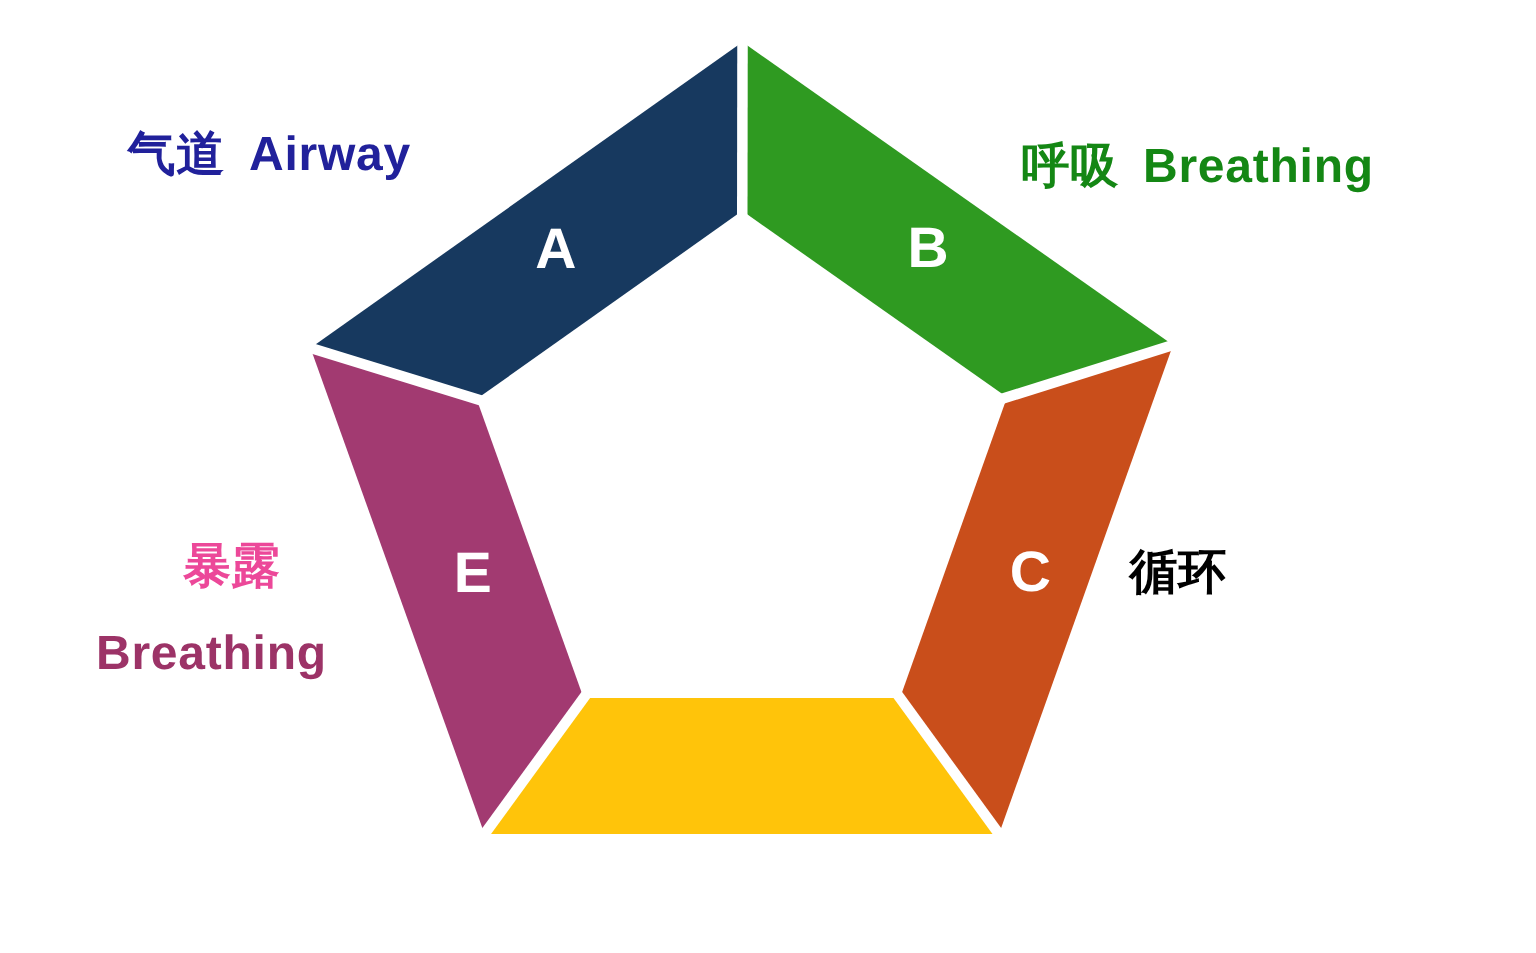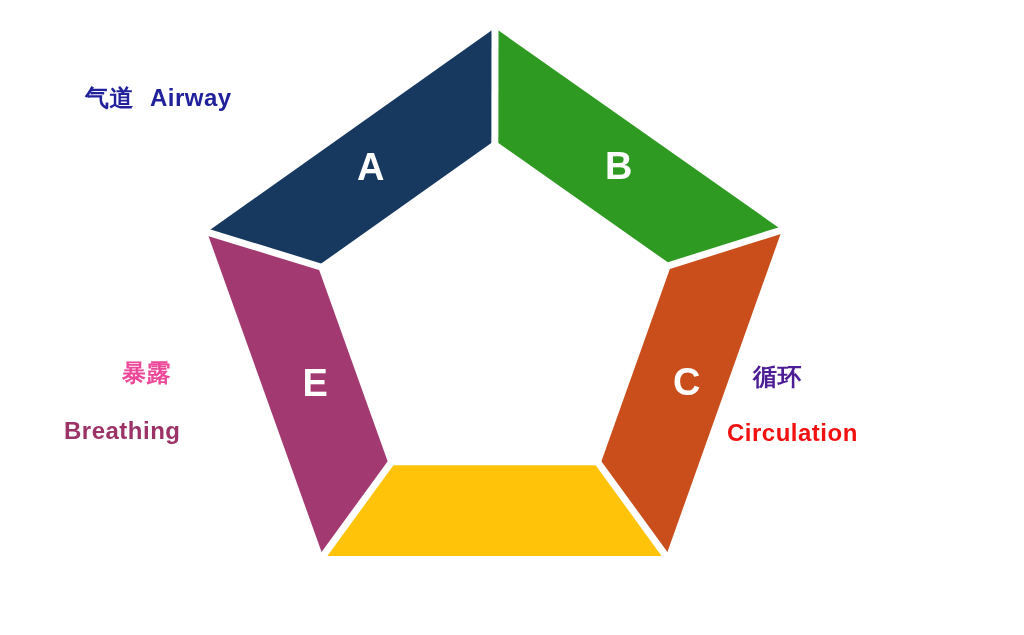--- a/index.html
+++ b/index.html
@@ -7,21 +7,21 @@
     position:relative;
     width:1024px;height:635px;
     background:#ffffff;
     overflow:hidden;
     font-family:"Liberation Sans","DejaVu Sans",sans-serif;
   }
   .stage svg{position:absolute;left:0;top:0;}
   .lbl{
     position:absolute;
     font-weight:bold;
-    font-size:24px;
+    font-size:32px;
     line-height:1.15;
     white-space:nowrap;
     letter-spacing:0.5px;
   }
   .lbl .zh{margin-right:16px;}
   .pos-airway{left:85px;top:84px;}
   .pos-breathing{left:681px;top:92px;}
   .pos-circulation-zh{left:753px;top:363px;}
   .pos-circulation-en{left:727px;top:419px;}
   .pos-exposure-zh{left:122px;top:359px;}
@@ -53,20 +53,22 @@
       <text x="370.64300000000003" y="166.652" class="seg-letter" fill="#FFFFFF">A</text>
       <text x="618.79925" y="165.84449999999998" class="seg-letter" fill="#FFFFFF">B</text>
       <text x="686.8405" y="382.0245" class="seg-letter" fill="#FFFFFF">C</text>
       <text x="315.198" y="382.832" class="seg-letter" fill="#FFFFFF">E</text>
     </svg>
 
   <div class="lbl pos-airway" style="color: rgb(33, 33, 155);">
     <span class="zh">气道</span><span>Airway</span>
   </div>
 
+  <div class="lbl pos-breathing" style="color: rgb(20, 135, 20);">
+    <span class="zh">呼吸</span><span>Breathing</span>
+  </div>
 
-  <div class="lbl pos-circulation-zh" style="color: #4c1d95;">循环</div>
-  <div class="lbl pos-circulation-en" style="color: rgb(241, 17, 17);">Circulation</div>
+  <div class="lbl pos-circulation-zh" style="color: #000000;">循环</div>
 
   <div class="lbl pos-exposure-zh" style="color: #ec4899;">暴露</div>
   <div class="lbl pos-exposure-en" style="color: rgb(156, 51, 103);">Breathing</div>
 
 </div>
 
 </body></html>

